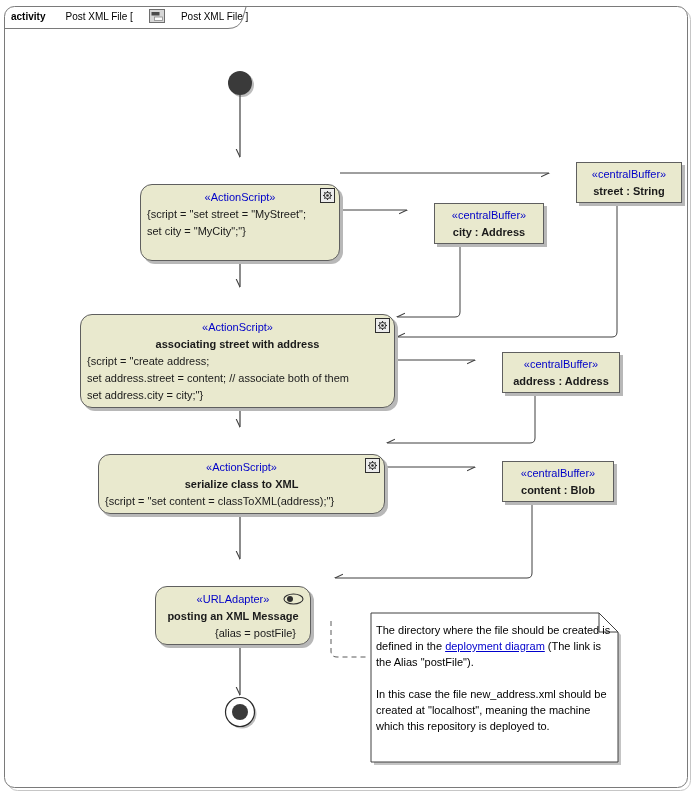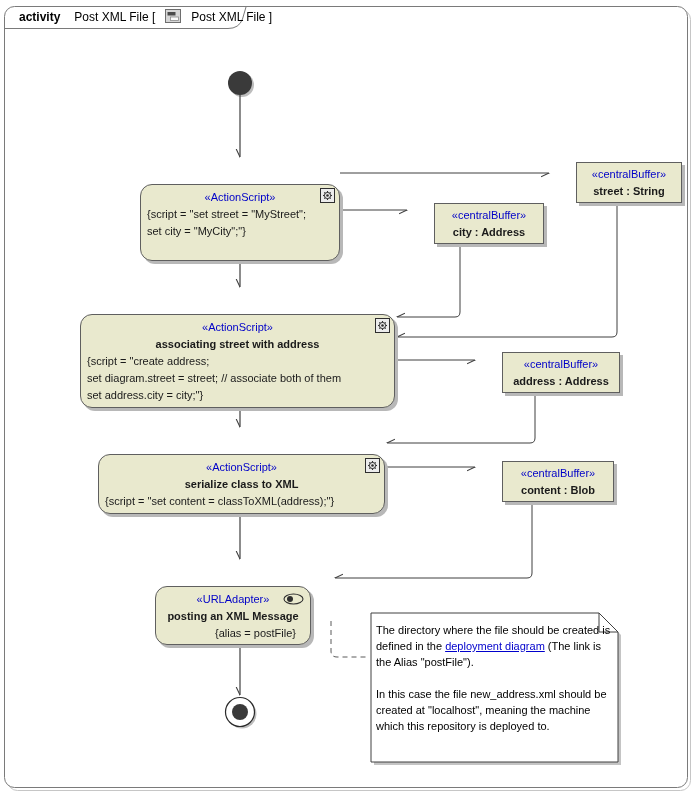--- a/index.html
+++ b/index.html
@@ -9,22 +9,22 @@
   .node{position:absolute;box-sizing:border-box;z-index:2;
         background:#e9e9ce;border:1px solid #5f5f5f;
         box-shadow:3px 3px 0 #b8b8b8;font-size:11px;color:#1a1a1a;}
   .action{border-radius:12px;padding:4px 6px;margin-top:24px;}
   .buffer{padding:3px 2px;text-align:center;margin-left:24px;}
   .stereo{color:#0000c8;text-align:center;line-height:17px;white-space:nowrap;}
   .nname{font-weight:bold;text-align:center;line-height:17px;white-space:nowrap;}
   .script{line-height:17px;white-space:nowrap;}
   .script.right{text-align:right;padding-right:8px;}
   .corner-icon{position:absolute;top:3px;right:4px;}
-  .titlebar{position:absolute;left:11px;top:9px;z-index:2;font-size:12px;color:#000;
-            display:flex;align-items:center;gap:10px;white-space:nowrap;margin-left:8px;}
+  .titlebar{position:absolute;left:11px;top:9px;z-index:2;font-size:10px;color:#000;
+            display:flex;align-items:center;gap:16px;white-space:nowrap;}
   .titlebar .kw{font-weight:bold;margin-right:4px;}
   .note-text{position:absolute;left:371px;top:613px;width:238px;z-index:3;
              font-size:11px;line-height:16px;color:#000;padding:9px 4px 0 5px;}
   .note-text a{color:#0000cc;text-decoration:underline;}
   .p2{margin-top:16px;}
 </style>
 </head>
 <body>
 
 <div id="stage">
@@ -121,21 +121,21 @@
           <line x1="4.3" y1="4.3" x2="10.7" y2="10.7"></line>
             <line x1="10.7" y1="4.3" x2="4.3" y2="10.7"></line>
         </g>
         <circle cx="7.5" cy="7.5" r="3.1" fill="#ececec" stroke="#2e2e2e"></circle>
         <circle cx="7.5" cy="7.5" r="1.3" fill="#2e2e2e"></circle>
       </svg>
     </span>
     <div class="stereo">«ActionScript»</div>
     <div class="nname">associating street with address</div>
     <div class="script">{script = "create address;</div>
-    <div class="script">set diagram.street = street; // associate both of them</div>
+    <div class="script">set address.street = content; // associate both of them</div>
     <div class="script">set address.city = city;"}</div>
   </div>
 
   <div class="node buffer" style="left:478px;top:352px;width:118px;height:41px">
     <div class="stereo">«centralBuffer»</div>
     <div class="nname">address : Address</div>
   </div>
 
   <div class="node action" style="left:98px;top:430px;width:287px;height:60px">
     <span class="corner-icon">

